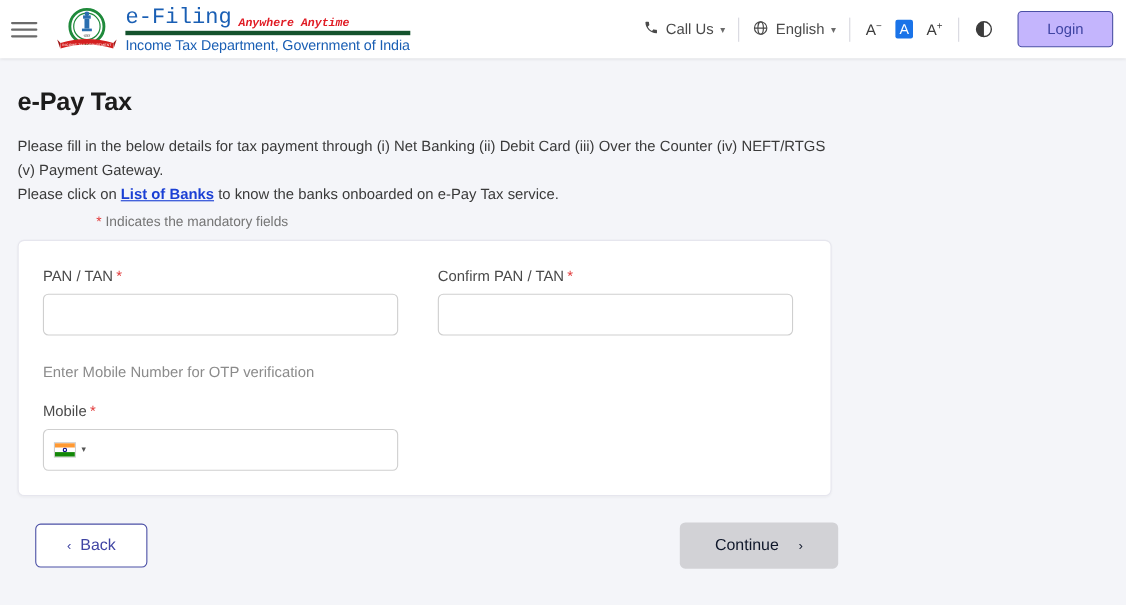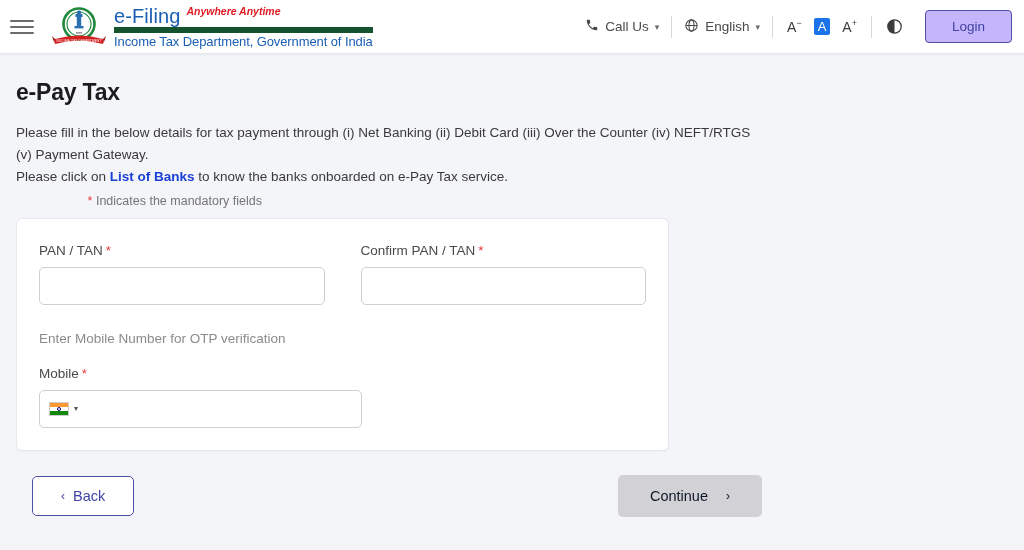--- a/index.html
+++ b/index.html
@@ -20,22 +20,22 @@
     box-shadow: 0 1px 3px rgba(0,0,0,.10);
     position: relative; z-index: 5;
   }
   .hamburger { width: 30px; height: 22px; display: flex; flex-direction: column;
     justify-content: center; gap: 4px; cursor: pointer; margin-right: 10px; }
   .hamburger span { display: block; height: 2px; width: 24px; background: #6b6b6b; border-radius: 1px; }
 
   .brand { display: flex; align-items: center; gap: 6px; }
   .emblem { width: 58px; height: 44px; position: relative; flex: none; }
   .brand-text { line-height: 1; padding-top: 1px; }
-  .brand-line1 { display: flex; align-items: flex-start; gap: 6px;
-    border-bottom: 6px solid #14532d; padding-bottom: 1px; }
+  .brand-line1 { display: flex; align-items: flex-end; gap: 6px;
+    border-bottom: 4px solid #14532d; padding-bottom: 1px; font-family: Liberation Mono, monospace; }
   .brand-efiling { font-size: 20px; color: #1a5fb4; letter-spacing: .1px; }
   .brand-tag { font-size: 10.5px; color: #e01b24; font-style: italic; font-weight: bold; }
   .brand-line2 { font-size: 13px; color: #1a5fb4; padding-top: 2px; letter-spacing: -.1px; }
 
   .header-right { margin-left: auto; display: flex; align-items: center; gap: 0; }
   .hitem { display: flex; align-items: center; gap: 6px; font-size: 13.5px;
     color: #4a4a4a; padding: 0 12px; cursor: pointer; white-space: nowrap; }
   .divider { width: 1px; height: 22px; background: #d7d7df; }
   .caret { font-size: 9px; color: #6b6b6b; }
   .fontsizes { display: flex; align-items: center; gap: 12px; padding: 0 14px; }
@@ -47,28 +47,28 @@
     border: 1px solid #4b50a6; color: #3f44a3; background: #c4b5fd;
     font-size: 13.5px; padding: 8px 26px; border-radius: 4px; cursor: pointer;
     margin-left: 8px;
   }
 
   
   .page { padding: 26px 16px 0 16px; }
   h1.title { font-size: 23px; font-weight: bold; margin: 0 0 16px 0; color: #1c1c1c; letter-spacing: -.2px; }
   .desc { font-size: 13.5px; color: #3a3a3a; line-height: 1.62; max-width: 735px; }
   .desc p { margin: 0; }
-  .link-banks { color: #1a3fd4; font-weight: bold; cursor: pointer; }
+  .link-banks { color: #1a3fd4; font-weight: bold; text-decoration: underline; cursor: pointer; }
   .mandatory { text-align: right; font-size: 12.5px; color: #757575; margin: 6px 746px 0 0; }
   .mandatory .star { color: #e23b3b; }
 
   
   .card {
     background: #fff; border: 1px solid #e6e6ee; border-radius: 6px;
-    margin-top: 10px; width: 653px; padding: 24px 22px 22px 22px;
+    margin-top: 10px; width: 740px; padding: 24px 22px 22px 22px;
     box-shadow: 0 1px 2px rgba(0,0,0,.03);
   }
   .row { display: flex; gap: 36px; }
   .field { width: 323px; }
   .flabel { font-size: 13.5px; color: #4a4a4a; margin-bottom: 9px; }
   .flabel .star { color: #e23b3b; margin-left: 3px; }
   .input {
     width: 100%; height: 38px; border: 1px solid #cfcfcf; border-radius: 5px;
     background: #fff; font-size: 13.5px; padding: 0 10px; color: #222;
     font-family: "Liberation Sans", sans-serif;

